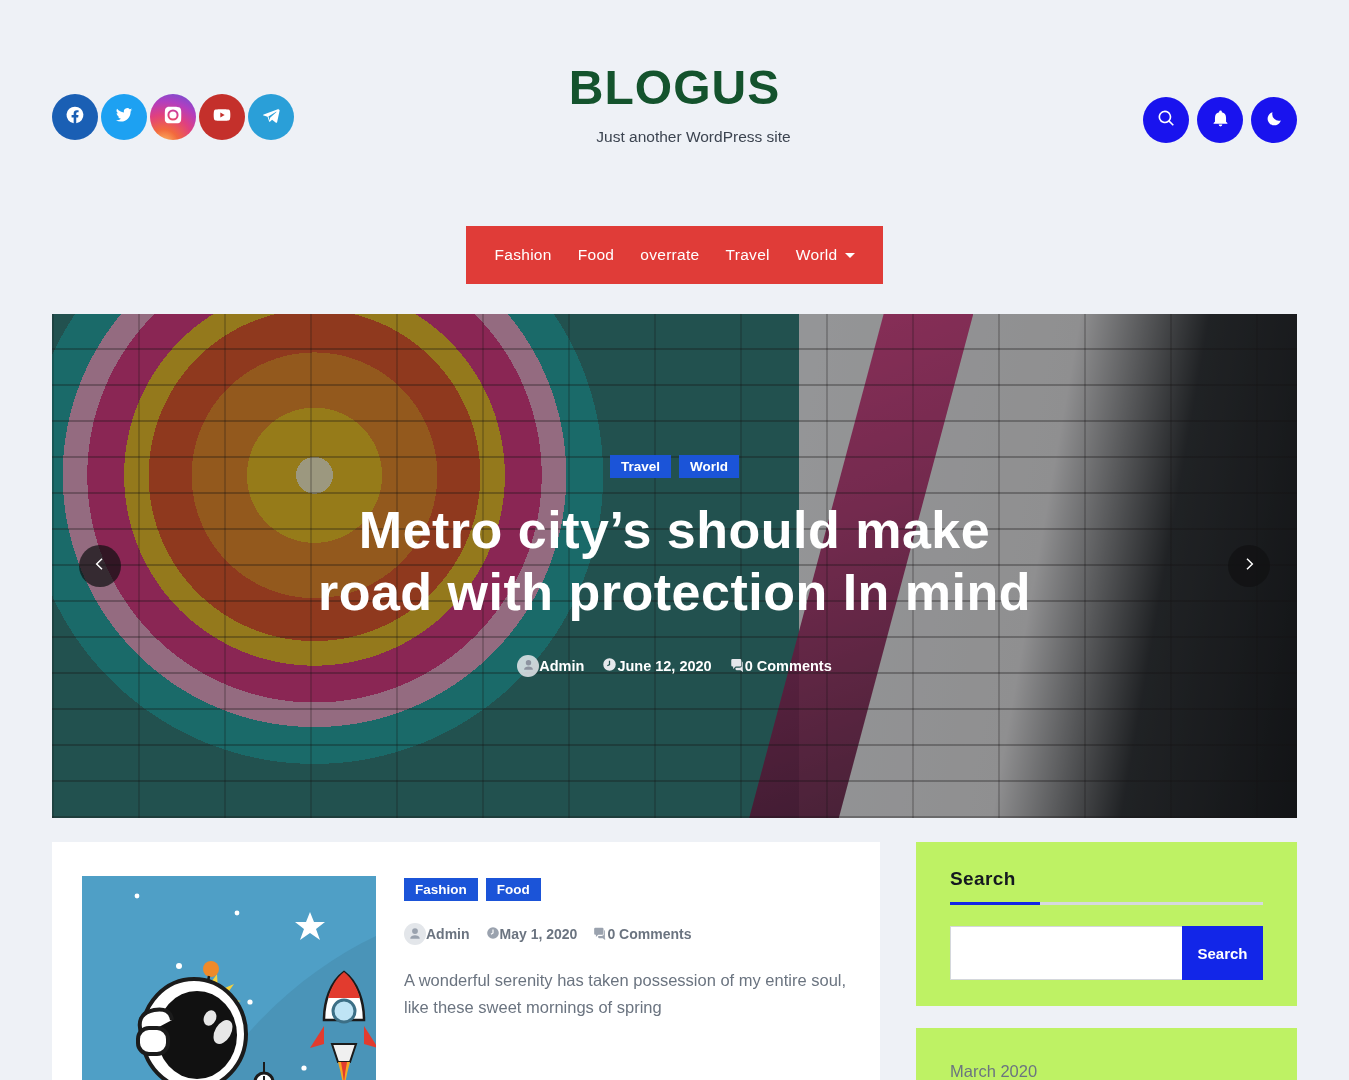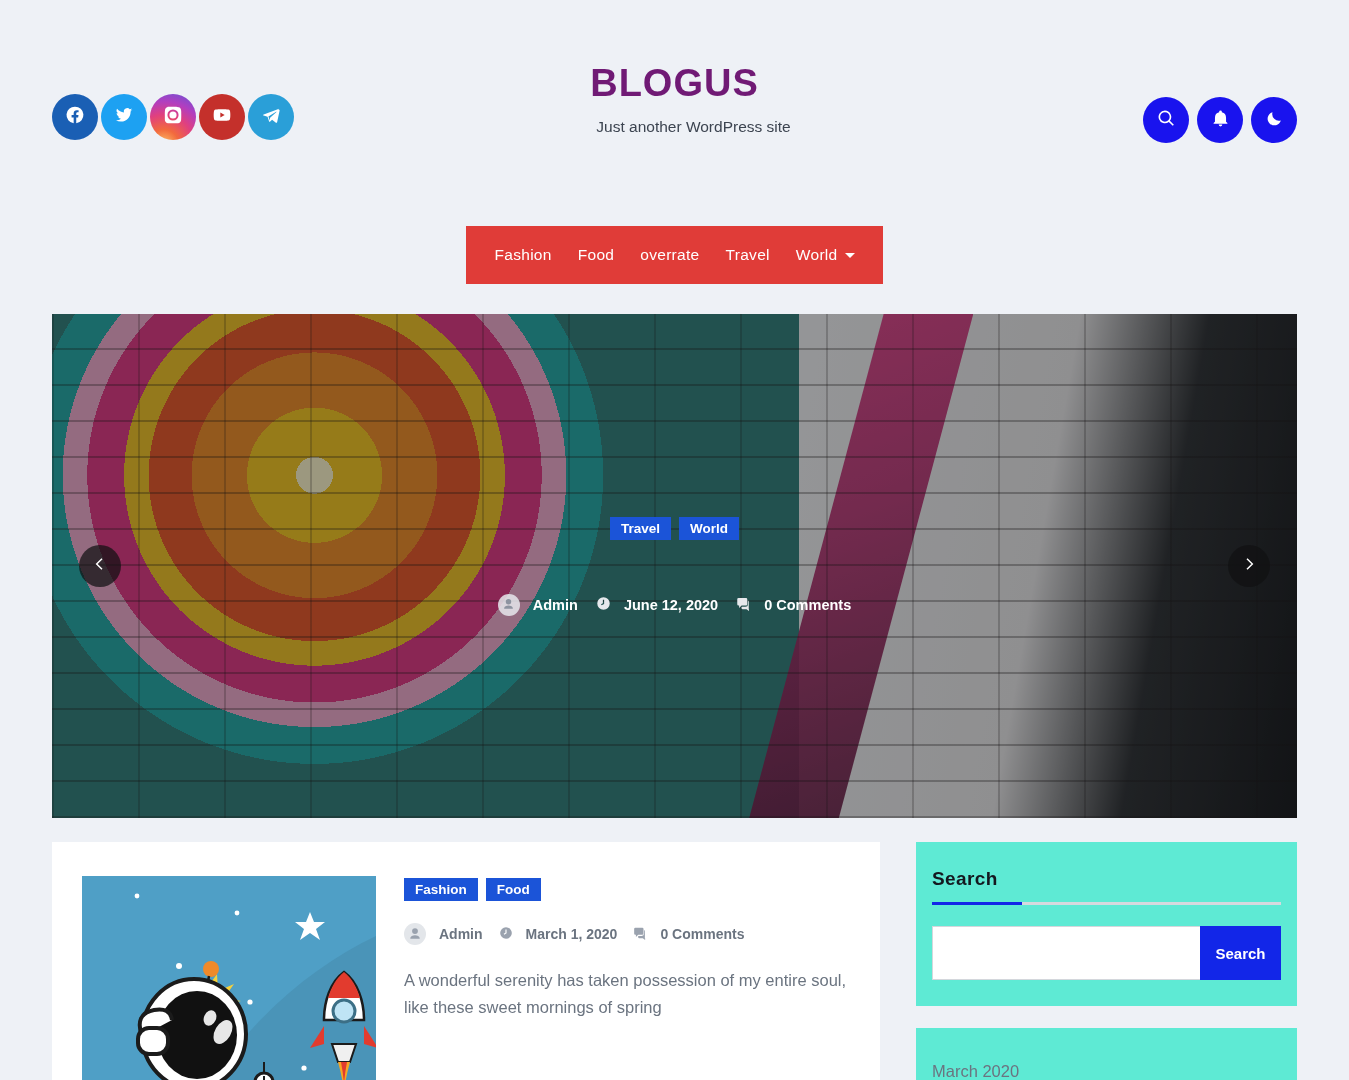--- a/index.html
+++ b/index.html
@@ -20,22 +20,22 @@
   }
   .s-fb { background: #1a5fb4; }
   .s-tw { background: #1da1f2; }
   .s-ig { background: radial-gradient(circle at 30% 110%, #fdc468 0%, #f26a3d 25%, #e0407f 50%, #b13ec0 72%, #5f55d8 100%); }
   .s-yt { background: #c4302b; }
   .s-tg { background: #2a9fd8; }
   .social-btn svg { width: 20px; height: 20px; fill: #fff; }
 
   .brand { text-align: center; padding-top: 64px; }
   .brand-title {
-    font-size: 38px; font-weight: 700; letter-spacing: 1px;
-    color: #701a75; line-height: 1;
+    font-size: 48px; font-weight: 700; letter-spacing: 1px;
+    color: #14532d; line-height: 1;
   }
   .brand-tagline { margin-top: 16px; font-size: 15.5px; color: #3c4450; padding-left: 38px; }
 
   .header-actions { position: absolute; right: 52px; top: 97px; display: flex; gap: 8px; }
   .hdr-btn {
     width: 46px; height: 46px; border-radius: 50%; background: #1913ee;
     display: flex; align-items: center; justify-content: center; cursor: pointer;
   }
   .hdr-btn svg { width: 19px; height: 19px; fill: #fff; }
 
@@ -88,21 +88,21 @@
     padding: 4px 11px; cursor: pointer;
   }
   .hero-title {
     color: #fff; font-size: 52px; font-weight: 700; line-height: 1.18;
     max-width: 760px; letter-spacing: .5px;
   }
   .meta-row {
     display: flex; align-items: center; gap: 18px; margin-top: 32px;
     color: #fff; font-size: 14.5px; font-weight: 700;
   }
-  .meta-item { display: flex; align-items: center; gap: 13px; cursor: pointer; justify-content: center; }
+  .meta-item { display: flex; align-items: center; gap: 0; cursor: pointer; justify-content: center; }
   .meta-item svg { width: 15px; height: 15px; fill: #e6e8ec; }
   .avatar-dot {
     width: 22px; height: 22px; border-radius: 50%; background: rgba(230,232,236,.85);
     display: flex; align-items: center; justify-content: center;
   }
   .avatar-dot svg { width: 13px; height: 13px; fill: #8d93a0; }
   .slider-arrow {
     position: absolute; top: 50%; transform: translateY(-50%);
     width: 42px; height: 42px; border-radius: 50%; background: rgba(16,16,18,.72);
     display: flex; align-items: center; justify-content: center; cursor: pointer;
@@ -122,21 +122,21 @@
   .post-title {
     font-size: 26px; font-weight: 700; color: #14181f; line-height: 1.24;
     margin-top: 16px; letter-spacing: .2px; cursor: pointer;
   }
   .post-meta { display: flex; align-items: center; gap: 16px; margin-top: 22px; color: #6b7480; font-size: 14px; font-weight: 700; }
   .post-meta svg { width: 14px; height: 14px; fill: #9aa2ae; }
   .post-meta .avatar-dot { background: #e3e6ea; }
   .excerpt { margin-top: 22px; color: #6b7480; font-size: 16.5px; line-height: 1.62; }
 
   
-  .widget { background: #5eead4; padding: 26px 16px; }
+  .widget { background: #bef264; padding: 26px 34px; }
   .widget + .widget { margin-top: 22px; }
   .widget-title { font-size: 19px; font-weight: 700; color: #14181f; letter-spacing: .4px; }
   .widget-rule { position: relative; height: 3px; background: #d6d9de; margin-top: 12px; }
   .widget-rule::before { content: ""; position: absolute; left: 0; top: 0; width: 90px; height: 3px; background: #1226e8; }
   .search-form { display: flex; margin-top: 21px; }
   .search-input {
     flex: 1; height: 54px; border: 1px solid #d4d7dc; border-right: none;
     background: #fff; padding: 0 12px; font-size: 15px; font-family: inherit; color: #333; outline: none;
   }
   .search-submit {
@@ -252,20 +252,21 @@
       <div class="wall-pink"></div>
       <div class="bricks"></div>
     </div>
     <div class="hero-overlay"></div>
 
     <div class="hero-content">
       <div class="tag-row">
         <span class="tag">Travel</span>
         <span class="tag">World</span>
       </div>
+      <h1 class="hero-title">Metro city’s should make road with protection In mind</h1>
       <div class="meta-row">
         <span class="meta-item">
           <span class="avatar-dot">
             <svg viewBox="0 0 24 24">
                 <path d="M12 12a5 5 0 1 0-5-5 5 5 0 0 0 5 5zm0 2c-4 0-8 2-8 5v1h16v-1c0-3-4-5-8-5z"></path>
               </svg>
           </span>
           <span>Admin</span>
         </span>
         <span class="meta-item">
@@ -355,21 +356,21 @@
                   </svg>
               </span>
               <span>Admin</span>
             </span>
             <span class="meta-item">
               <span>
                 <svg viewBox="0 0 24 24">
                     <path d="M12 2a10 10 0 1 0 10 10A10 10 0 0 0 12 2zm1 10.6-4 2.3-1-1.7 3-1.8V6h2z"></path>
                   </svg>
               </span>
-              <span>March 1, 2020</span>
+              <span>May 1, 2020</span>
             </span>
             <span class="meta-item">
               <span>
                 <svg viewBox="0 0 24 24">
                     <path d="M16 3H4a2 2 0 0 0-2 2v8a2 2 0 0 0 2 2h1v4l4-4h7a2 2 0 0 0 2-2V5a2 2 0 0 0-2-2zm4 4h-1v6a4 4 0 0 1-4 4H9.4l-.6.6V19a2 2 0 0 0 2 2h6l4 3v-3h-.8a2 2 0 0 0 .4-1.2V9a2 2 0 0 0-2-2z"></path>
                   </svg>
               </span>
               <span>0 Comments</span>
             </span>
           </div>

